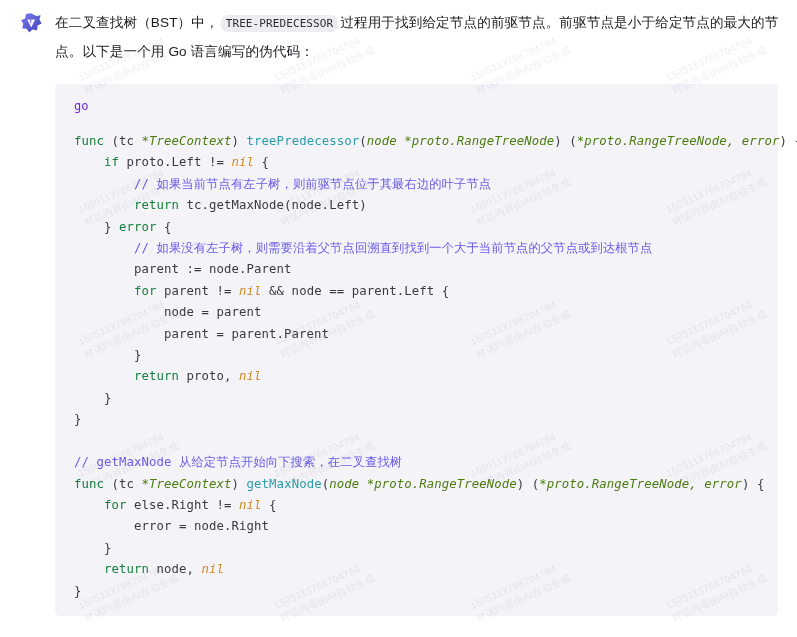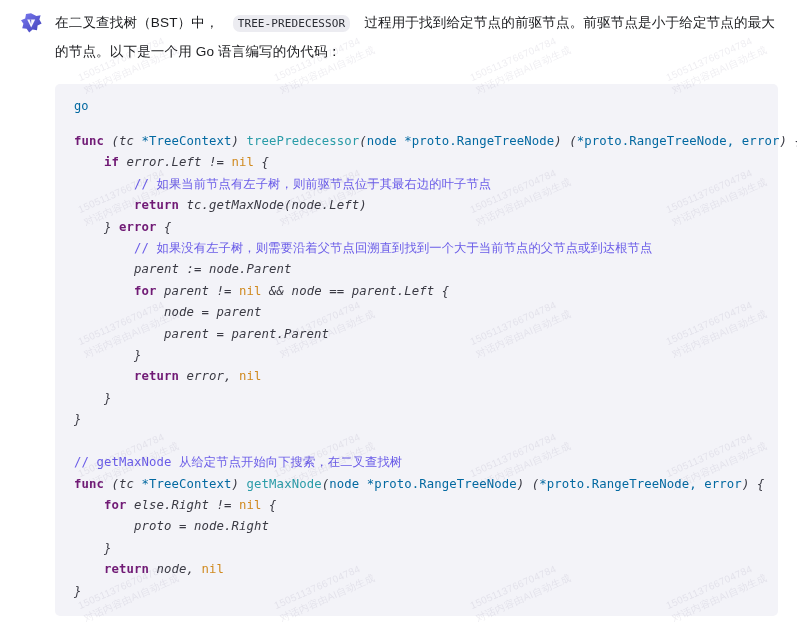--- a/index.html
+++ b/index.html
@@ -73,59 +73,59 @@
     letter-spacing: 0.1px;
   }
 
   code.inline {
     font-family: "DejaVu Sans Mono", "Liberation Mono", monospace;
     font-size: 11px;
     background: #ececf1;
     color: #2a2c33;
     border-radius: 7px;
     padding: 2px 5px;
-    margin: 0 14px;
+    margin: 0 2px;
     white-space: nowrap;
   }
 
   
   #code-block {
     margin: 18px 0 0 0;
     background: #f3f3f8;
     border-radius: 5px;
     padding: 11px 0 14px 0;
     position: relative;
     width: 723px;
     box-sizing: border-box;
   }
   #code-lang {
     font-family: "DejaVu Sans Mono", "Liberation Mono", monospace;
     font-size: 12px;
-    color: #0369a1;
+    color: #6d28d9;
     padding: 2px 0 0 19px;
     line-height: 18px;
     user-select: none;
   }
   pre#code-body {
     margin: 16px 0 0 0;
     padding: 0 0 0 19px;
     font-family: "DejaVu Sans Mono", "Liberation Mono", monospace;
     font-size: 12.3px;
     line-height: 21.4px;
     white-space: pre;
     color: #3a3a44;
     overflow: visible;
     letter-spacing: 0.1px;
   }
-  pre#code-body .kw   { color: #701a75; font-weight: bold; }
+  pre#code-body .kw   { color: #15803d; }
   pre#code-body .fn   { color: #2a9ca8; text-align: center; }
-  pre#code-body .typ  { color: #0369a1; }
+  pre#code-body .typ  { color: #4d7c0f; font-style: italic; }
   pre#code-body .cmt  { color: #6a5ce8; text-align: right; }
-  pre#code-body .nil  { color: #d08a20; }
-  pre#code-body .pl   { color: #3a3a44; font-style: italic; }
+  pre#code-body .nil  { color: #d08a20; font-style: italic; }
+  pre#code-body .pl   { color: #3a3a44; }
 
   
   #trailing {
     position: relative;
     z-index: 2;
     padding: 0 17px 0 55px;
     box-sizing: border-box;
   }
   #trailing p.para { margin-top: 16px; }
 </style>
@@ -235,38 +235,38 @@
     </span>
   </div>
 
   <div id="message-body">
 
     <p class="para"><span>在二叉查找树（BST）中，</span><code class="inline">TREE-PREDECESSOR</code><span>过程用于找到给定节点的前驱节点。前驱节点是小于给定节点的最大的节点。以下是一个用 Go 语言编写的伪代码：</span></p>
 
     <div id="code-block">
       <div id="code-lang">go</div>
       <pre id="code-body"><span class="kw">func </span><span class="pl">(tc </span><span class="typ">*TreeContext</span><span class="pl">) </span><span class="fn">treePredecessor</span><span class="pl">(</span><span class="typ">node *proto.RangeTreeNode</span><span class="pl">) (</span><span class="typ">*proto.RangeTreeNode, error</span><span class="pl">) {</span>
-<span class="pl">    </span><span class="kw">if </span><span class="pl">error.Left != </span><span class="nil">nil</span><span class="pl"> {</span>
+<span class="pl">    </span><span class="kw">if </span><span class="pl">proto.Left != </span><span class="nil">nil</span><span class="pl"> {</span>
 <span class="pl">        </span><span class="cmt">// 如果当前节点有左子树，则前驱节点位于其最右边的叶子节点</span>
 <span class="pl">        </span><span class="kw">return </span><span class="pl">tc.getMaxNode(node.Left)</span>
 <span class="pl">    } </span><span class="kw">error</span><span class="pl"> {</span>
 <span class="pl">        </span><span class="cmt">// 如果没有左子树，则需要沿着父节点回溯直到找到一个大于当前节点的父节点或到达根节点</span>
 <span class="pl">        parent := node.Parent</span>
 <span class="pl">        </span><span class="kw">for </span><span class="pl">parent != </span><span class="nil">nil</span><span class="pl"> &amp;&amp; node == parent.Left {</span>
 <span class="pl">            node = parent</span>
 <span class="pl">            parent = parent.Parent</span>
 <span class="pl">        }</span>
-<span class="pl">        </span><span class="kw">return </span><span class="pl">error, </span><span class="nil">nil</span>
+<span class="pl">        </span><span class="kw">return </span><span class="pl">proto, </span><span class="nil">nil</span>
 <span class="pl">    }</span>
 <span class="pl">}</span>
 <span class="pl"></span>
 <span class="cmt">// getMaxNode 从给定节点开始向下搜索，在二叉查找树</span>
 <span class="kw">func </span><span class="pl">(tc </span><span class="typ">*TreeContext</span><span class="pl">) </span><span class="fn">getMaxNode</span><span class="pl">(</span><span class="typ">node *proto.RangeTreeNode</span><span class="pl">) (</span><span class="typ">*proto.RangeTreeNode, error</span><span class="pl">) {</span>
 <span class="pl">    </span><span class="kw">for </span><span class="pl">else.Right != </span><span class="nil">nil</span><span class="pl"> {</span>
-<span class="pl">        proto = node.Right</span>
+<span class="pl">        error = node.Right</span>
 <span class="pl">    }</span>
 <span class="pl">    </span><span class="kw">return </span><span class="pl">node, </span><span class="nil">nil</span>
 <span class="pl">}</span></pre>
     </div>
 
   </div>
 </div>
 
 <div id="trailing">
 

